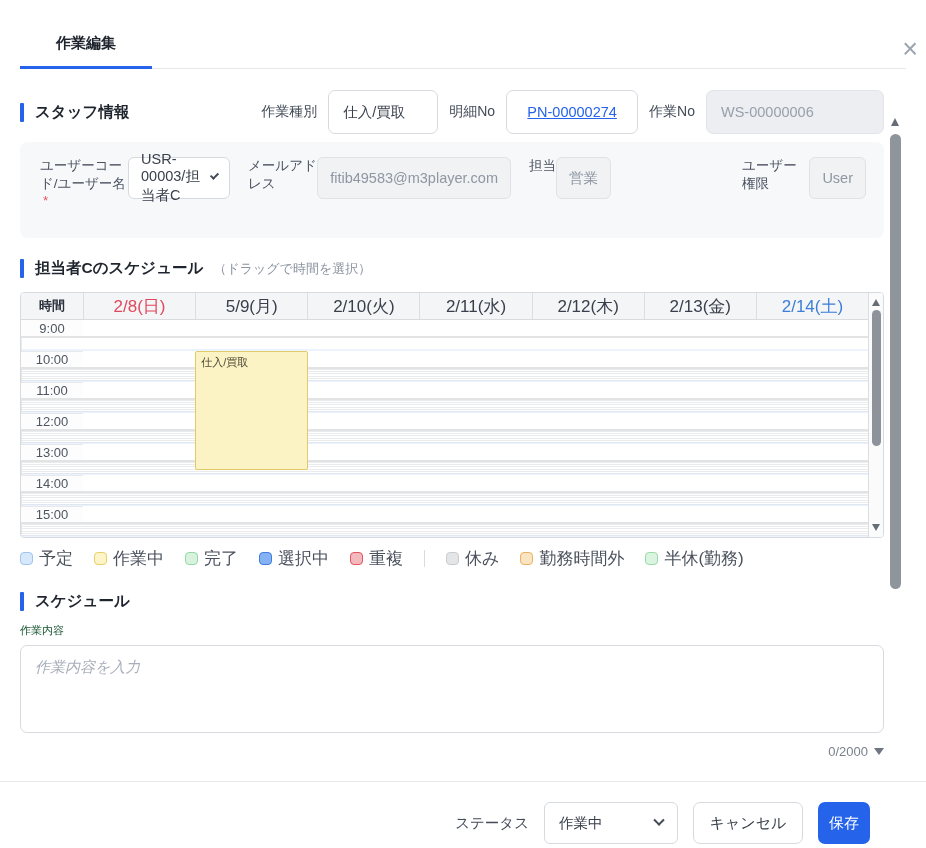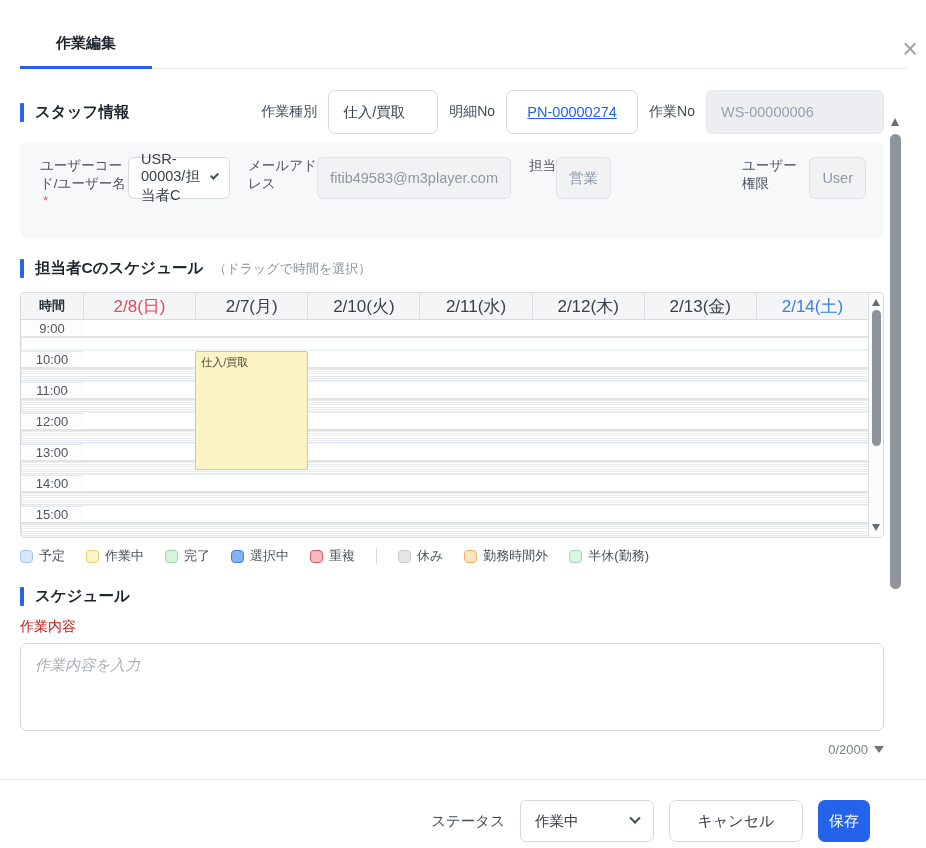--- a/index.html
+++ b/index.html
@@ -80,44 +80,44 @@
     border-left: 4.5px solid transparent; border-right: 4.5px solid transparent; cursor: pointer; }
   .sb-arrow.up { top: 6px; border-bottom: 7px solid #676d77; }
   .sb-arrow.down { bottom: 6px; border-top: 7px solid #676d77; }
   .sb-thumb { position: absolute; top: 17px; left: 2.5px; width: 9px; height: 136px;
     background: #8e939b; border-radius: 5px; cursor: grab; }
 
   
   .legend { margin-top: 9px; display: flex; align-items: center; gap: 21px; }
   .legend-item { display: flex; align-items: center; gap: 6px; }
   .swatch { width: 13px; height: 13px; border-radius: 4px; border: 1px solid; flex: none; }
-  .legend-label { font-size: 13px; color: #4a515d; white-space: nowrap; }
+  .legend-label { font-size: 17px; color: #4a515d; white-space: nowrap; }
   .legend-divider { width: 1px; height: 17px; background: #d8dbdf; }
 
   
   .sec-head2 { margin-top: 21px; }
-  .field-label { margin-top: 11px; font-size: 14px; color: #b91c1c; }
+  .field-label { margin-top: 11px; font-size: 11px; color: #14532d; }
   textarea.work-input { margin-top: 7px; width: 864px; height: 88px; resize: none;
     border: 1px solid #d6dade; border-radius: 7px; padding: 12px 14px;
     font-family: "Liberation Sans", sans-serif; font-size: 15px; color: #353c47; outline: none; }
   textarea.work-input::placeholder { color: #a8afba; font-style: italic; }
   .counter-row { margin-top: 7px; display: flex; justify-content: flex-end; align-items: center; gap: 6px;
     font-size: 13px; color: #79818c; }
   .mini-down { width: 0; height: 0; border-left: 5px solid transparent; border-right: 5px solid transparent;
     border-top: 7px solid #6f7680; display: inline-block; }
 
   
   .footer-divider { margin-top: 22px; border-top: 1px solid #e6e8eb; width: 926px; margin-left: -20px; }
   .footer { display: flex; align-items: center; justify-content: flex-end; gap: 15px; padding: 20px 14px 0 0; }
   .footer .flabel { font-size: 14.5px; }
   .select.status { width: 134px; height: 42px; border: 1px solid #d6dade; border-radius: 6px;
     background: #fff; padding: 0 14px; margin-left: 0; }
   .btn { height: 42px; border-radius: 7px; font-size: 15px; cursor: pointer;
     font-family: "Liberation Sans", sans-serif; }
-  .btn.cancel { width: 134px; background: #fff; border: 1px solid #d6dade; color: #353c47; }
+  .btn.cancel { width: 110px; background: #fff; border: 1px solid #d6dade; color: #353c47; }
   .btn.save { width: 52px; background: var(--primary, #2563eb); border: none; color: #fff; }
 
   
   .outer-sb { position: absolute; top: 76px; right: 24px; width: 13px; height: 760px; }
   .outer-sb .o-arrow { position: absolute; top: 8px; left: 2px; width: 0; height: 0;
     border-left: 4.5px solid transparent; border-right: 4.5px solid transparent;
     border-bottom: 8px solid #676d77; cursor: pointer; }
   .outer-thumb { position: absolute; top: 24px; left: 1px; width: 11px; height: 455px;
     background: #90949b; border-radius: 6px; cursor: grab; }
 </style>
@@ -194,21 +194,21 @@
         <span>担当者Cのスケジュール</span>
       </div>
       <span class="hint">（ドラッグで時間を選択）</span>
     </div>
 
     <div class="grid">
       <div class="grid-main" id="gridMain">
           <div class="grid-header">
             <div class="gh-time">時間</div>
             <div class="gh-day" style="color: rgb(224, 73, 93);">2/8(日)</div>
-            <div class="gh-day">2/7(月)</div>
+            <div class="gh-day">5/9(月)</div>
             <div class="gh-day">2/10(火)</div>
             <div class="gh-day">2/11(水)</div>
             <div class="gh-day">2/12(木)</div>
             <div class="gh-day">2/13(金)</div>
             <div class="gh-day" style="color: rgb(60, 126, 216);">2/14(土)</div>
           </div>
           <div class="grid-body">
             <div class="g-row">
               <div class="g-time">9:00</div>
               <div class="g-cell sunday"></div>

